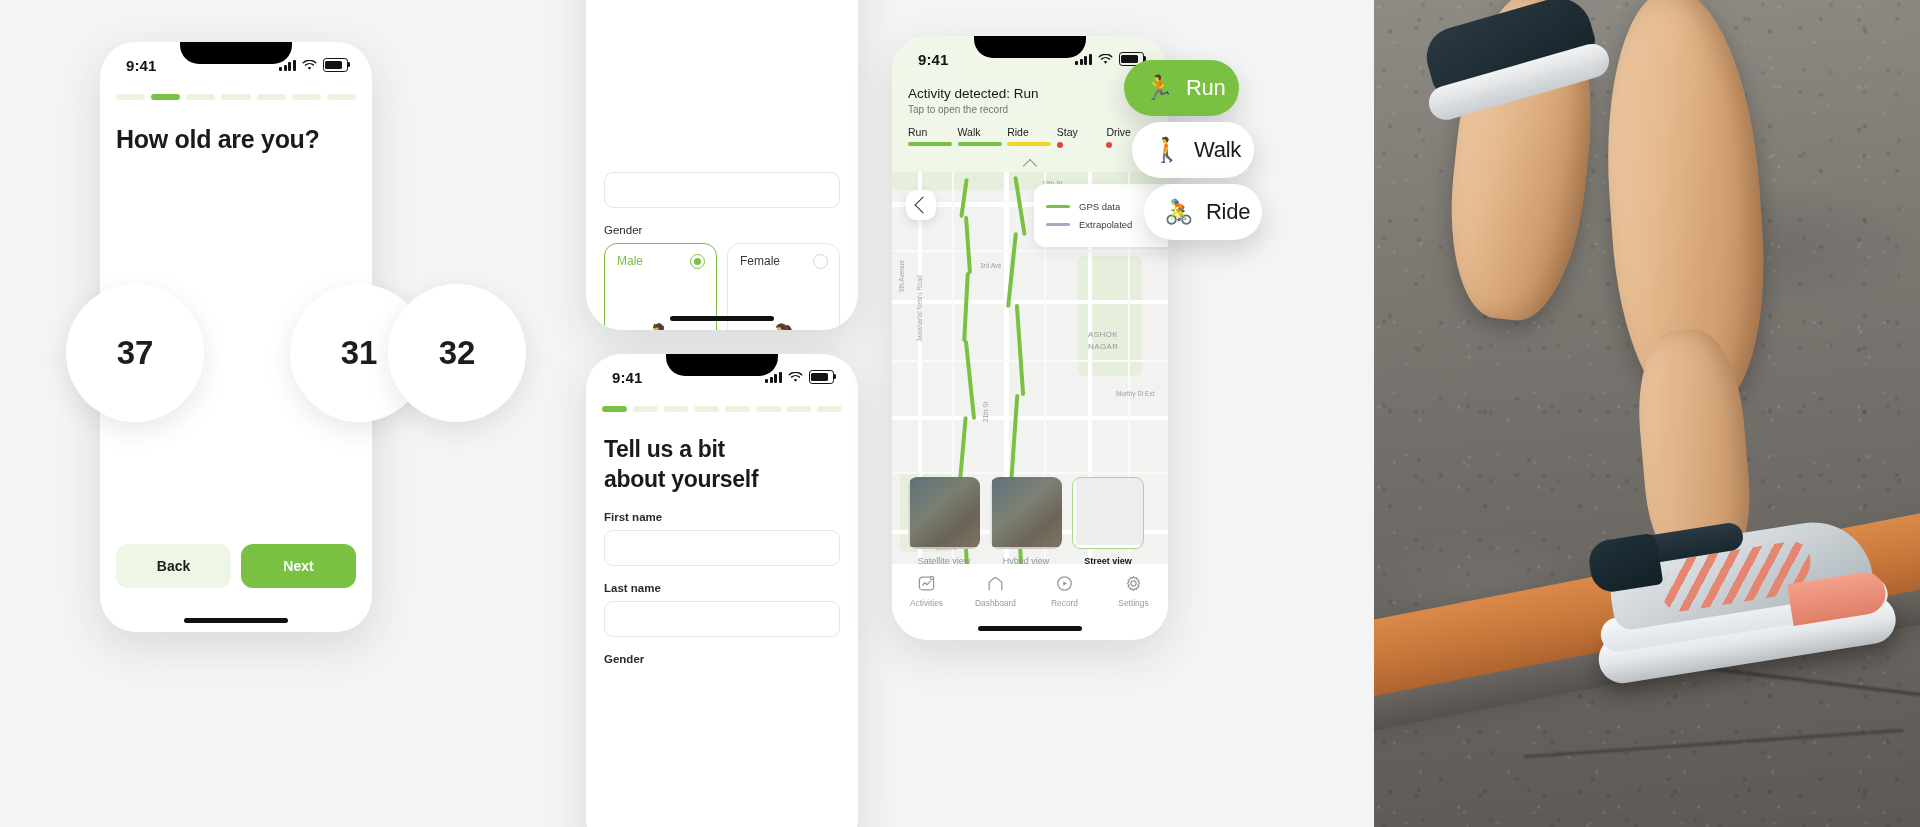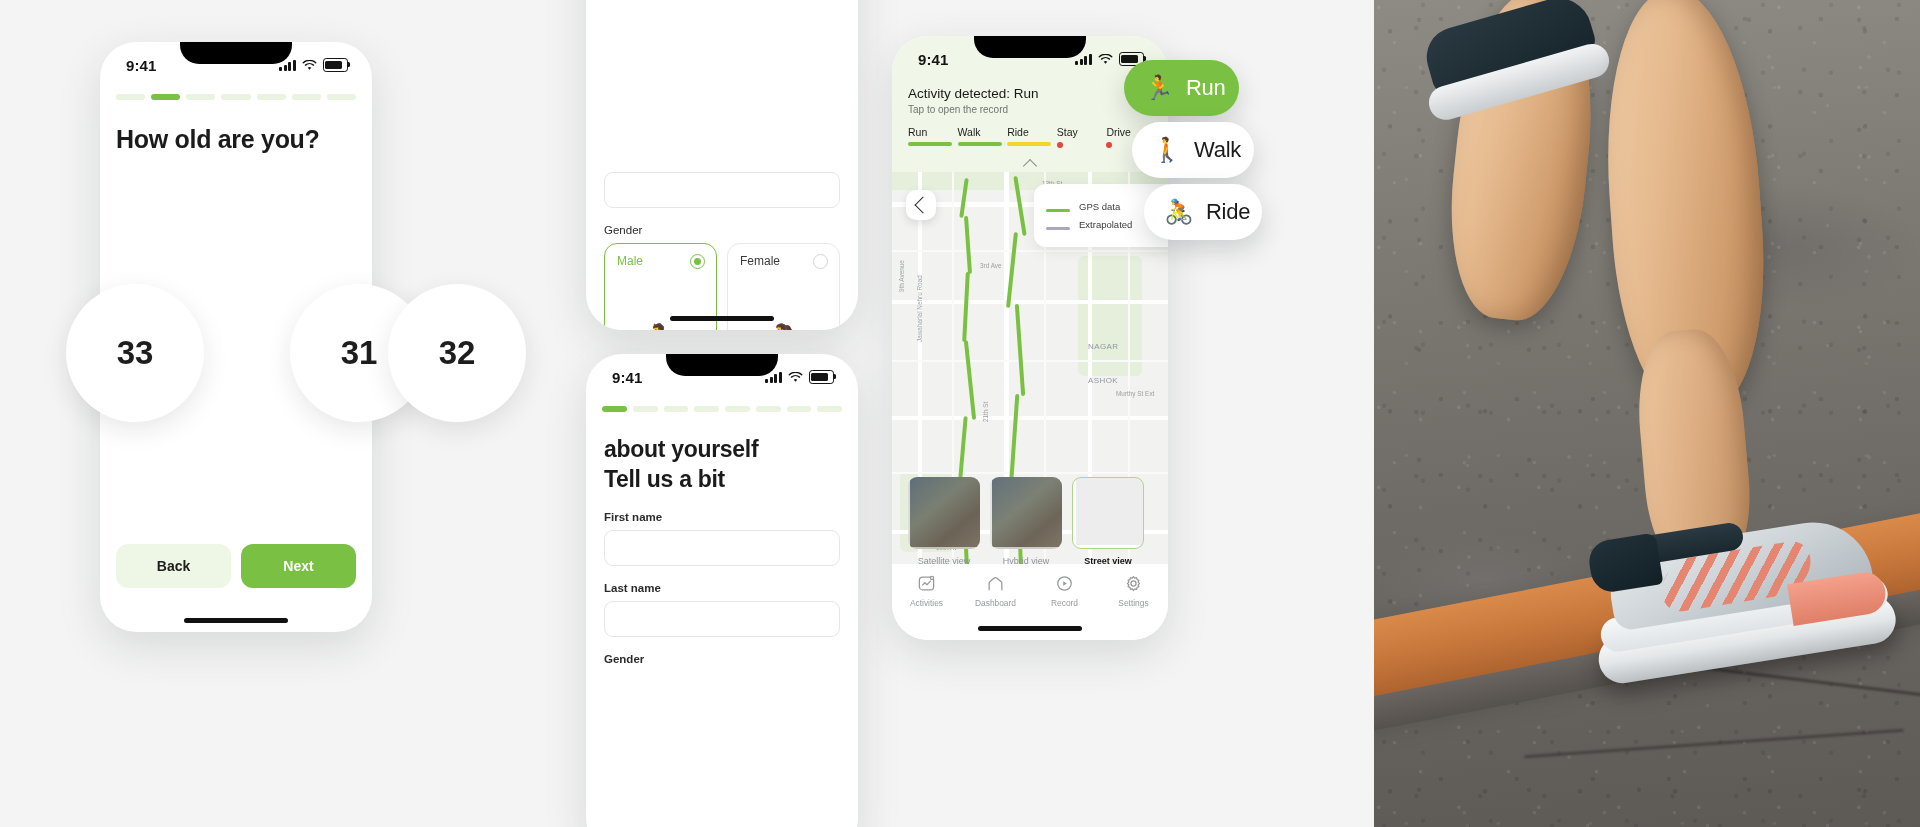--- a/index.html
+++ b/index.html
@@ -176,21 +176,21 @@
   .gps{position:absolute;background:#7ac143;border-radius:4px;}
   .mlabel{position:absolute;font-size:6.4px;color:#9aa0a2;white-space:nowrap;}
   .mlabel.v{transform:rotate(-90deg);transform-origin:left top;}
   .mlabel.big{font-size:8px;color:#9098a0;letter-spacing:.4px;}
   .backbtn{position:absolute;left:14px;top:18px;width:30px;height:30px;border-radius:10px;
     background:#fff;box-shadow:0 3px 10px rgba(0,0,0,.12);display:flex;align-items:center;justify-content:center;}
   .backbtn .ar{width:11px;height:11px;border-left:1.7px solid #2b2b2b;border-bottom:1.7px solid #2b2b2b;
     transform:rotate(45deg);margin-left:3px;}
   .legend{position:absolute;left:142px;top:12px;width:150px;background:rgba(255,255,255,.94);
     border-radius:12px;padding:10px 12px;box-shadow:0 4px 14px rgba(0,0,0,.08);}
-  .legrow{display:flex;align-items:flex-end;gap:9px;margin:7px 0;}
+  .legrow{display:flex;align-items:center;gap:9px;margin:7px 0;}
   .legline{width:24px;height:3px;border-radius:2px;}
   .legtxt{font-size:9.5px;color:#3a3a3a;}
   .views{position:absolute;left:16px;right:8px;bottom:58px;display:flex;gap:10px;}
   .vcard{width:72px;}
   .vthumb{width:72px;height:72px;border-radius:9px;overflow:hidden;box-sizing:border-box;}
   .vthumb.sat{background:
       linear-gradient(90deg,rgba(255,255,255,.75) 0 2px,transparent 2px 14px),
       linear-gradient(0deg,rgba(255,255,255,.6) 0 2px,transparent 2px 16px),
       linear-gradient(140deg,#5e6e7a 0%,#7a7f72 40%,#6b6355 70%,#7d7466 100%);}
   .vthumb.sat::after{content:"";position:absolute;}
@@ -288,21 +288,21 @@
     <div class="p1-title">How old are you?</div>
 
     <div class="p1-actions">
       <button class="btn btn-ghost">Back</button>
       <button class="btn btn-primary">Next</button>
     </div>
     <div class="homebar"></div>
   </div>
 
   <div class="agewrap" style="left:66px;top:266px;">
-    <div class="agepill age-29">33</div>
+    <div class="agepill age-29">37</div>
     <div class="agepill age-31">31</div>
     <div class="agepill age-32">32</div>
   </div>
 
   <div class="phone" id="phone2a">
     <div class="form-pad" style="padding-top:290px;">
       <div class="fld"></div>
       <div class="fld-label">Gender</div>
       <div class="gender-row">
         <div class="gcard sel">
@@ -346,22 +346,22 @@
       <span class="on"></span>
       <span></span>
       <span></span>
       <span></span>
       <span></span>
       <span></span>
       <span></span>
       <span></span>
     </div>
     <div class="p2-title">
+      <div>Tell us a bit</div>
       <div>about yourself</div>
-      <div>Tell us a bit</div>
     </div>
     <div class="form-pad" style="margin-top:14px;font-weight:bold;">
       <div class="fld-label">First name</div>
       <div class="fld"></div>
       <div class="fld-label">Last name</div>
       <div class="fld"></div>
       <div class="fld-label">Gender</div>
     </div>
   </div>
 
@@ -447,21 +447,21 @@
       <div class="gps" style="left:118px;top:60px;width:4px;height:76px;transform:rotate(6deg);"></div>
       <div class="gps" style="left:126px;top:132px;width:4px;height:92px;transform:rotate(-4deg);"></div>
       <div class="gps" style="left:120px;top:222px;width:4px;height:96px;transform:rotate(4deg);"></div>
       <div class="gps" style="left:126px;top:314px;width:4px;height:110px;transform:rotate(-2deg);"></div>
 
       <div class="mlabel" style="left:150px;top:8px;">13th St</div>
       <div class="mlabel" style="left:88px;top:90px;">3rd Ave</div>
       <div class="mlabel v" style="left:24px;top:170px;">Jawaharlal Nehru Road</div>
       <div class="mlabel v" style="left:6px;top:120px;">9th Avenue</div>
       <div class="mlabel v" style="left:90px;top:250px;">21th St</div>
-      <div class="mlabel big" style="left:196px;top:158px;margin-top:46px;">ASHOK</div>
+      <div class="mlabel big" style="left:196px;top:158px;">ASHOK</div>
       <div class="mlabel big" style="left:196px;top:170px;">NAGAR</div>
       <div class="mlabel" style="left:224px;top:218px;">Murthy St Ext</div>
       <div class="mlabel" style="left:44px;top:372px;">10th Av</div>
 
       <div class="backbtn">
         <div class="ar"></div>
       </div>
 
       <div class="legend">
         <div class="legrow">

